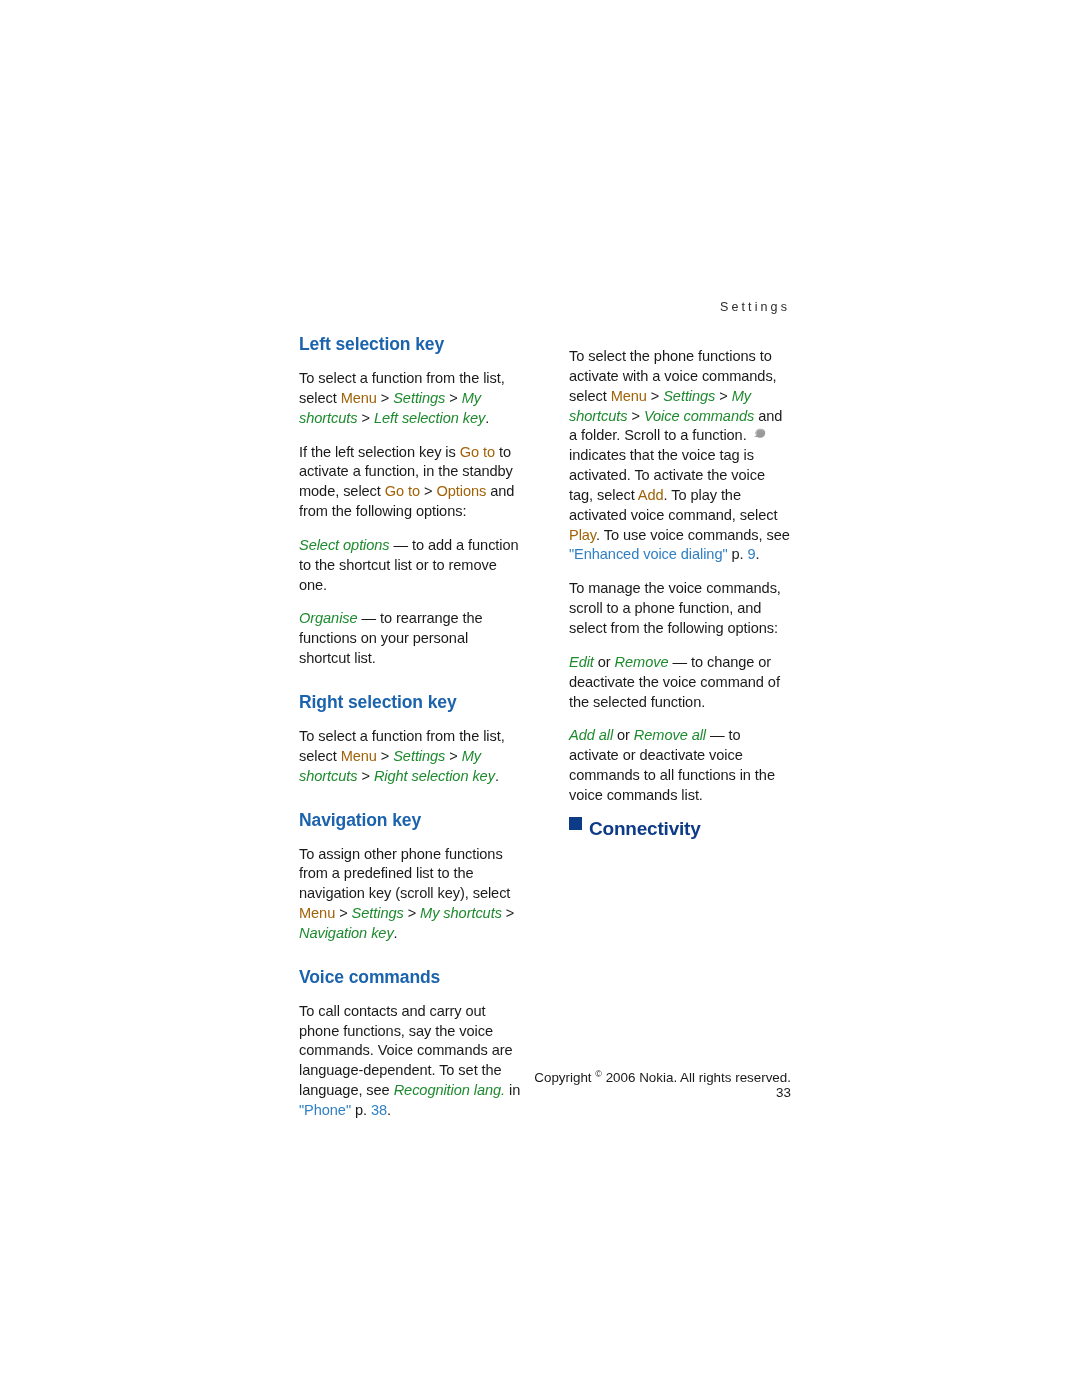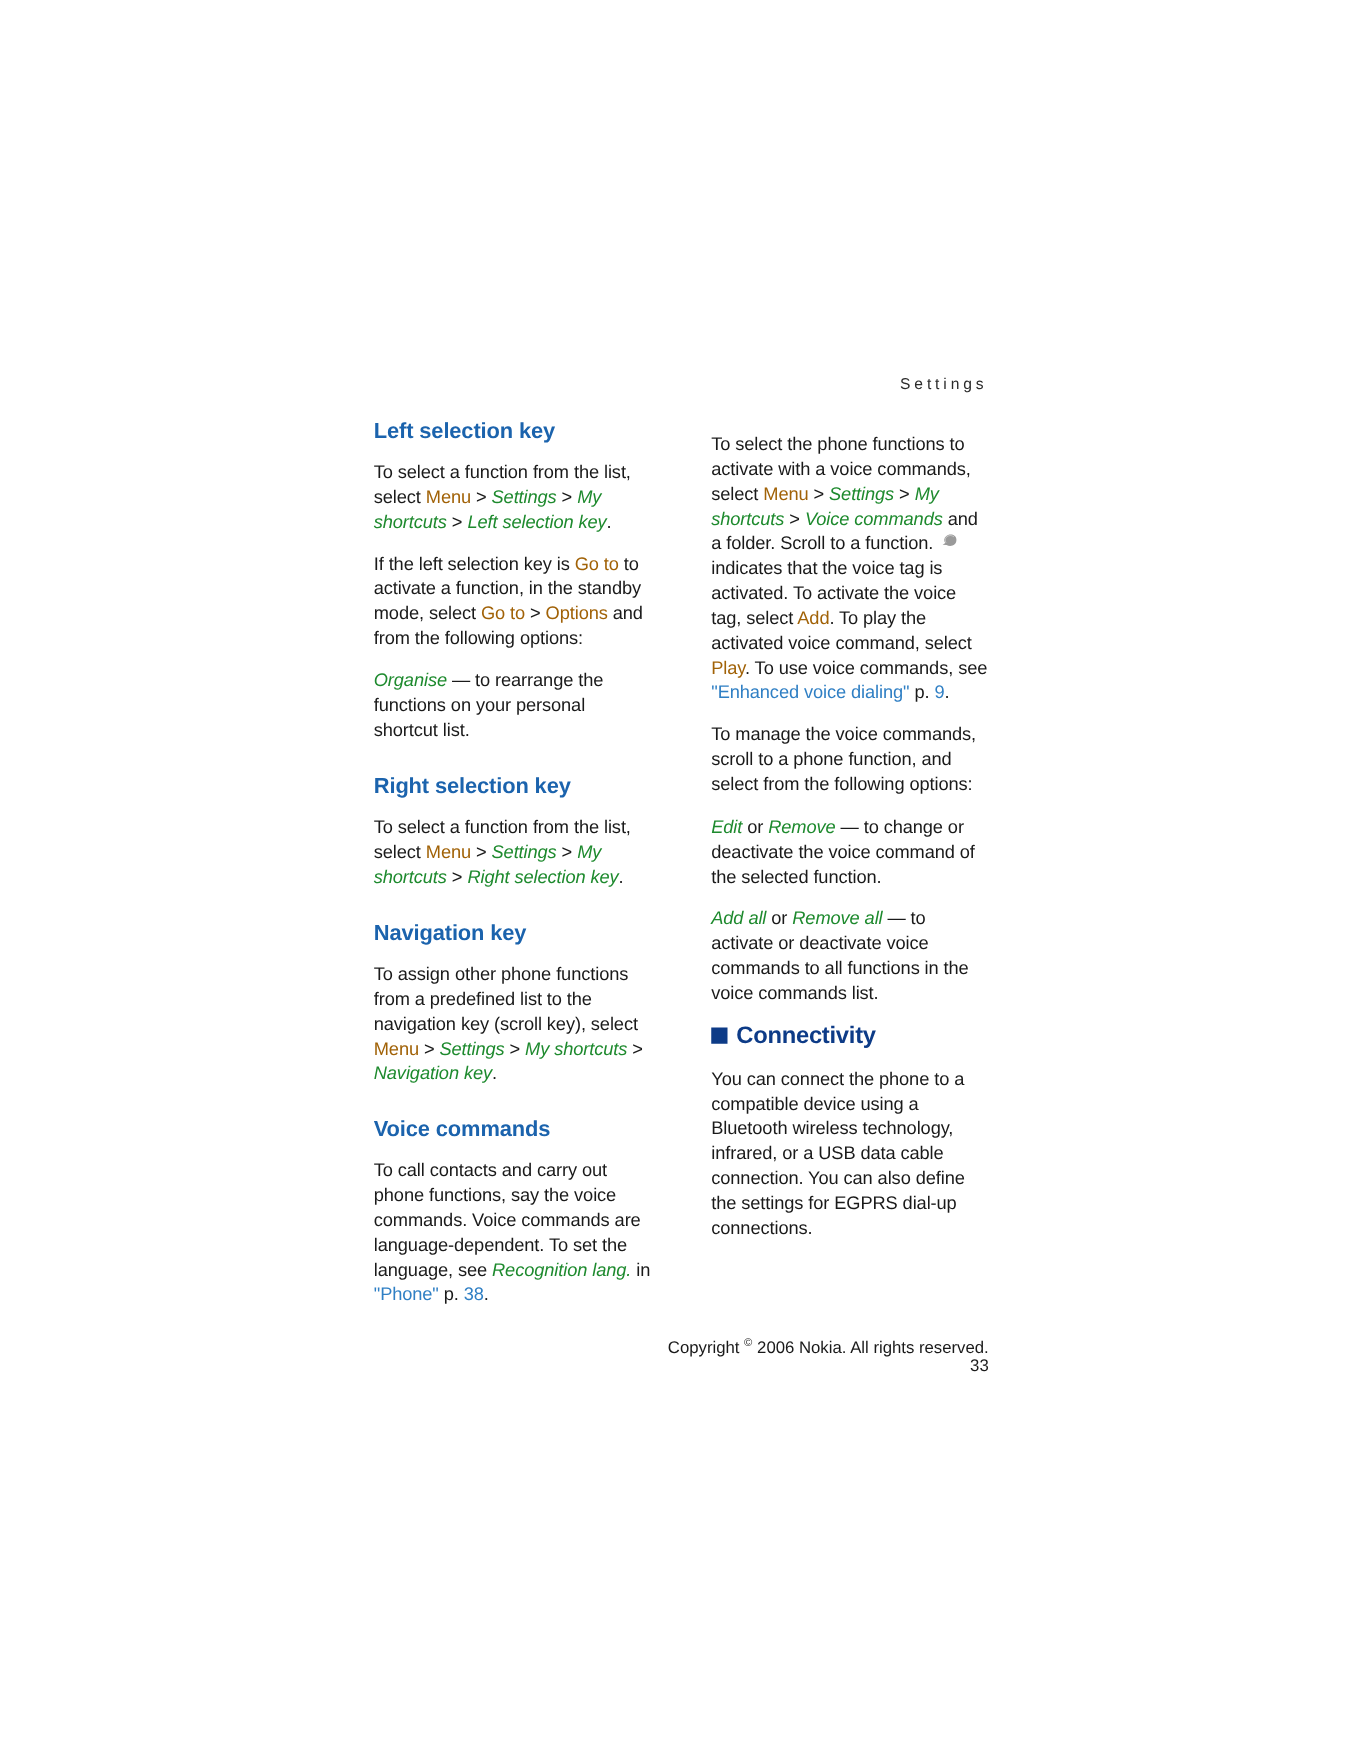--- a/index.html
+++ b/index.html
@@ -63,21 +63,21 @@
   h2.sec.spaced-top { margin-top: 22px; }
 
   h2.chapter {
     font-size: 19px;
     line-height: 24px;
     font-weight: 700;
     color: #0d3b87;
     margin: 0 0 6px 0;
     letter-spacing: -0.2px;
     display: flex;
-    align-items: center;
+    align-items: flex-start;
     gap: 7px;
   }
   .chapter-bullet {
     display: inline-block;
     width: 13px;
     height: 13px;
     background: #0d3b87;
     flex: 0 0 13px;
     position: relative;
     top: 0px;
@@ -130,20 +130,21 @@
   <div class="columns">
 
     <div class="col">
 
       <h2 class="sec">Left selection key</h2>
 
       <p class="body"><span>To select a function from the list, select </span><span class="g-b">Menu</span><span> &gt; </span><span class="g-i">Settings</span><span> &gt; </span><span class="g-i">My shortcuts</span><span> &gt; </span><span class="g-i">Left selection key</span><span>.</span></p>
 
       <p class="body"><span>If the left selection key is </span><span class="g-b">Go to</span><span> to activate a function, in the standby mode, select </span><span class="g-b">Go to</span><span> &gt; </span><span class="g-b">Options</span><span> and from the following options:</span></p>
 
+      <p class="body"><span class="g-i">Select options</span><span> — to add a function to the shortcut list or to remove one.</span></p>
 
       <p class="body"><span class="g-i">Organise</span><span> — to rearrange the functions on your personal shortcut list.</span></p>
 
       <h2 class="sec spaced-top">Right selection key</h2>
 
       <p class="body"><span>To select a function from the list, select </span><span class="g-b">Menu</span><span> &gt; </span><span class="g-i">Settings</span><span> &gt; </span><span class="g-i">My shortcuts</span><span> &gt; </span><span class="g-i">Right selection key</span><span>.</span></p>
 
       <h2 class="sec spaced-top">Navigation key</h2>
 
       <p class="body"><span>To assign other phone functions from a predefined list to the navigation key (scroll key), select </span><span class="g-b">Menu</span><span> &gt; </span><span class="g-i">Settings</span><span> &gt; </span><span class="g-i">My shortcuts</span><span> &gt; </span><span class="g-i">Navigation key</span><span>.</span></p>
@@ -165,21 +166,20 @@
 
       <p class="body"><span class="g-i">Edit</span><span> or </span><span class="g-i">Remove</span><span> — to change or deactivate the voice command of the selected function.</span></p>
 
       <p class="body"><span class="g-i">Add all</span><span> or </span><span class="g-i">Remove all</span><span> — to activate or deactivate voice commands to all functions in the voice commands list.</span></p>
 
       <h2 class="chapter">
           <span class="chapter-bullet"></span>
           <span>Connectivity</span>
         </h2>
 
-      <p class="body tight">You can connect the phone to a compatible device using a Bluetooth wireless technology, infrared, or a USB data cable connection. You can also define the settings for EGPRS dial-up connections.</p>
 
     </div>
   </div>
 
   <div class="footer">
     <div class="copy"><span>Copyright </span><sup>©</sup><span> 2006 Nokia. All rights reserved.</span></div>
     <div class="pageno">33</div>
   </div>
 
 </div>

